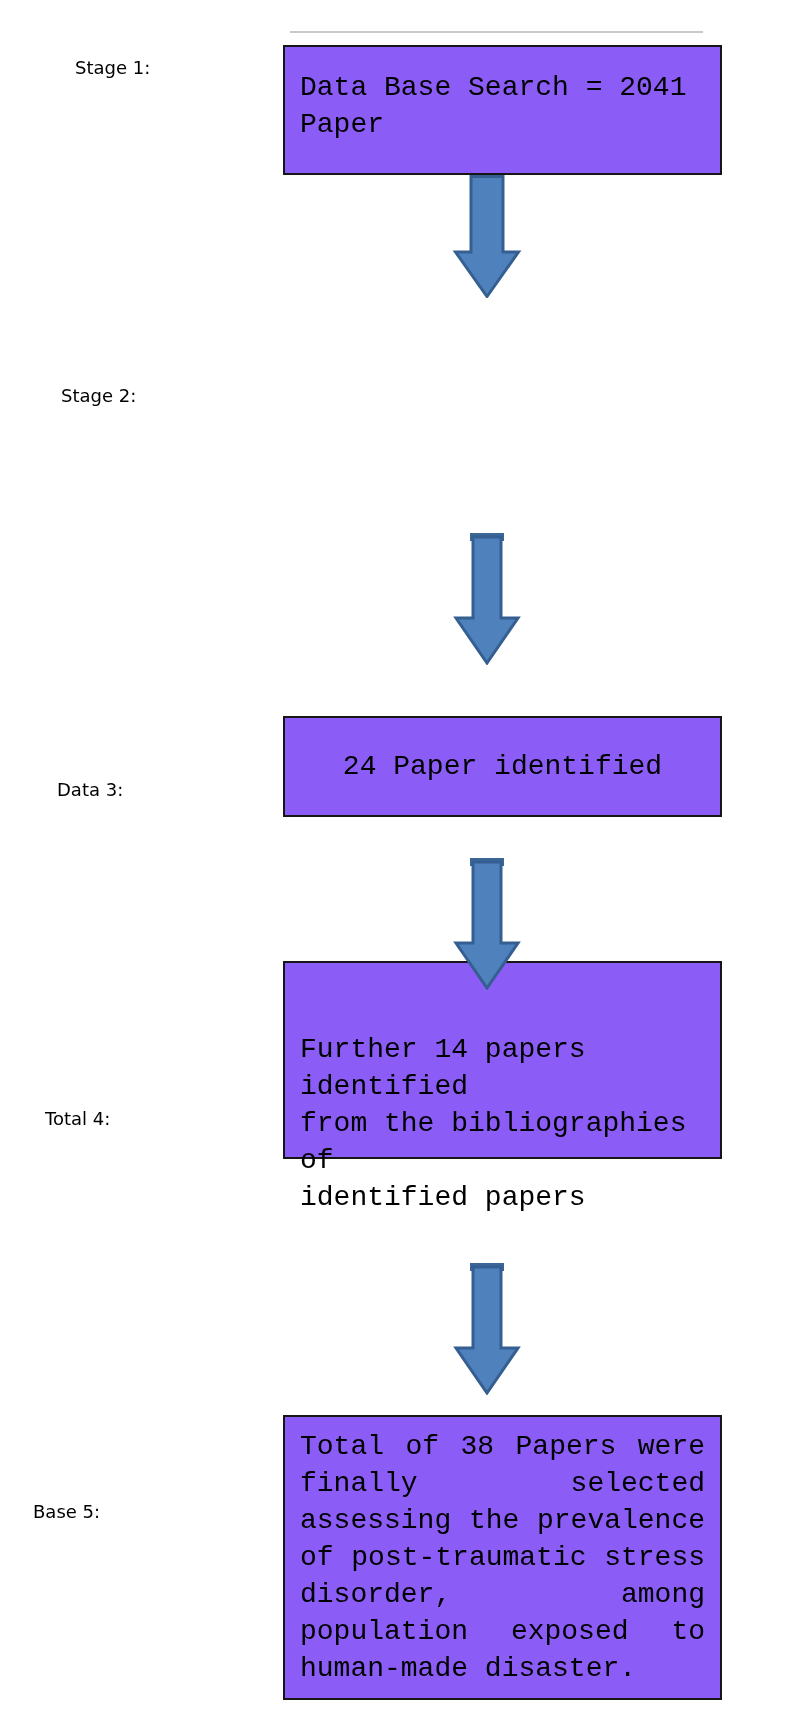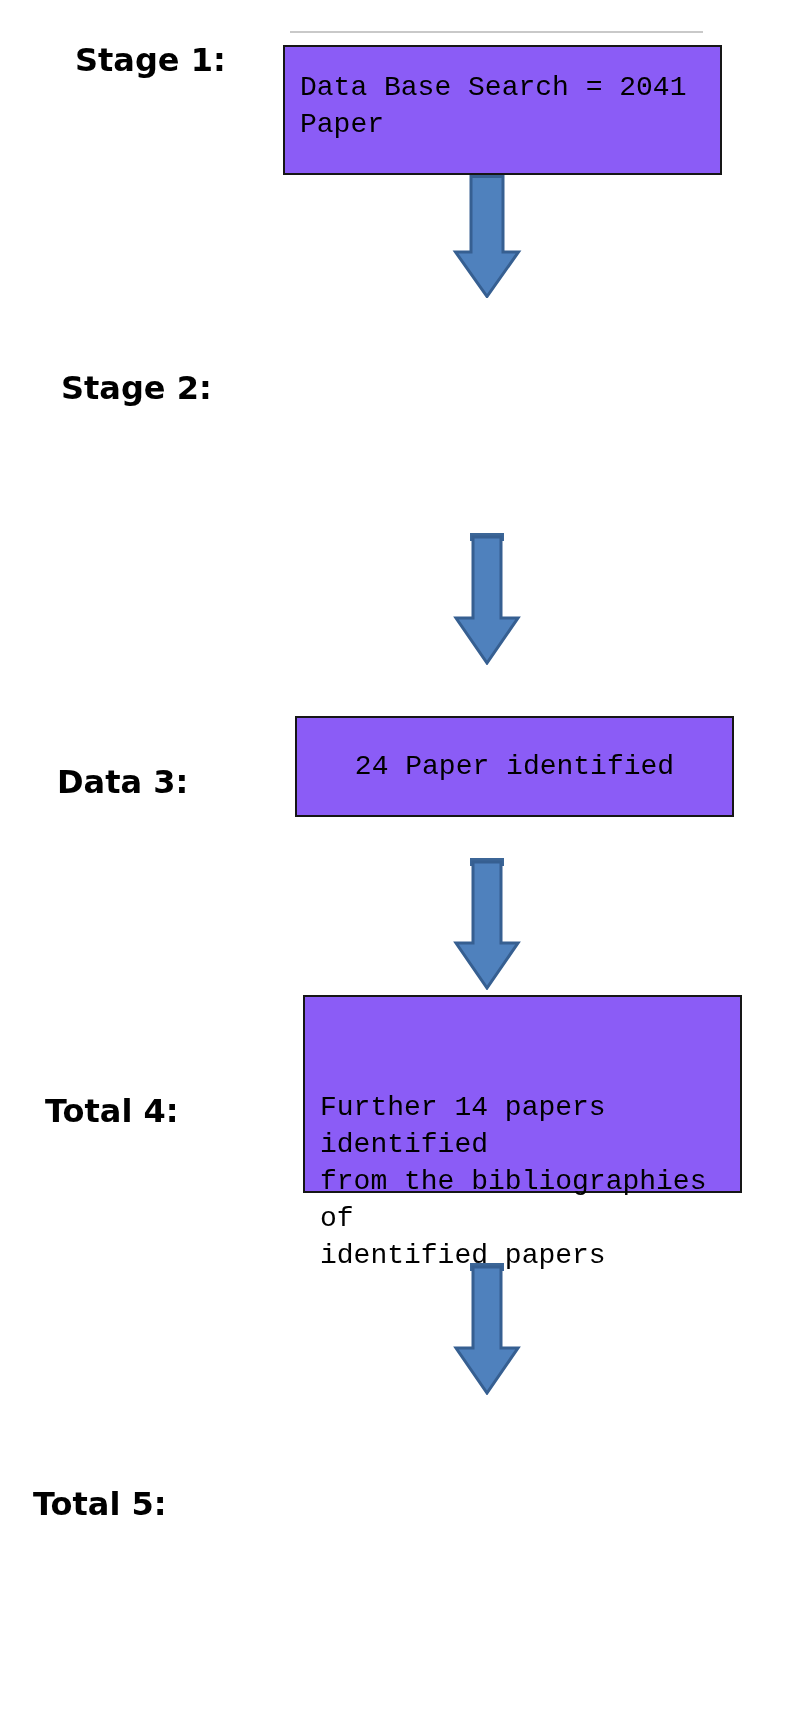--- a/index.html
+++ b/index.html
@@ -14,39 +14,39 @@
   html,body{margin:0;padding:0;}
   body{
     width:796px;height:1736px;background:var(--bg);
     font-family:"DejaVu Sans","Liberation Sans",sans-serif;
     color:var(--ink);
   }
   .canvas{position:relative;width:796px;height:1736px;overflow:hidden;background:var(--bg);}
 
   .stage-label{
     position:absolute;
-    font-size:32px;font-weight:bold;line-height:32px;
-    letter-spacing:0px;white-space:nowrap;
+    font-size:18px;font-weight:normal;line-height:32px;
+    letter-spacing:0px;white-space:nowrap;margin-top:8px;
   }
   .sl1{left:75px;top:44px;}
   .sl2{left:61px;top:372px;}
   .sl3{left:57px;top:766px;}
   .sl4{left:45px;top:1095px;}
   .sl5{left:33px;top:1488px;}
 
   .stage-box{
     position:absolute;left:283px;width:439px;
     border:2px solid var(--box-border);
     box-sizing:border-box;background:#8b5cf6;
     font-size:28px;line-height:37px;font-family:Liberation Mono, monospace;
   }
   .b1{top:45px;height:130px;padding:22px 14px 0 15px;}
   .b2{top:307px;height:201px;padding:62px 14px 0 15px;}
-  .b3{top:716px;height:101px;display:flex;align-items:center;justify-content:center;text-align:center;padding:0 14px;margin-left:12px;}
-  .b4{top:995px;height:198px;padding:92px 14px 0 15px;margin-left:20px;}
+  .b3{top:716px;height:101px;display:flex;align-items:center;justify-content:center;text-align:center;padding:0 14px;}
+  .b4{top:961px;height:198px;padding:68px 14px 0 15px;}
   .b5{top:1415px;height:285px;display:flex;align-items:center;padding:0 15px;}
   .b5 .box-text{width:100%;text-align:justify;}
   .pre{white-space:pre-line;}
 
   .arrow{position:absolute;left:452px;width:70px;}
   .a1{top:175px;height:123px;}
   .a2{top:533px;height:132px;}
   .a3{top:858px;height:132px;}
   .a4{top:1263px;height:132px;}
   .arrow svg{display:block;width:100%;height:100%;}
@@ -62,38 +62,41 @@
 <body>
 
 <div class="canvas">
 
   <div class="artifact-line"></div>
 
   <div class="stage-label sl1">Stage 1:</div>
   <div class="stage-label sl2">Stage 2:</div>
   <div class="stage-label sl3">Data 3:</div>
   <div class="stage-label sl4">Total 4:</div>
-  <div class="stage-label sl5">Total 5:</div>
+  <div class="stage-label sl5">Base 5:</div>
 
   <div class="stage-box b1">
     <div class="box-text pre">Data Base Search = 2041
 Paper</div>
   </div>
 
 
   <div class="stage-box b3">
     <div class="box-text">24 Paper identified</div>
   </div>
 
   <div class="stage-box b4">
     <div class="box-text pre">Further 14 papers identified
 from the bibliographies of
 identified papers</div>
   </div>
 
+  <div class="stage-box b5">
+    <div class="box-text">Total of 38 Papers were finally selected assessing the prevalence of post-traumatic stress disorder, among population exposed to human-made disaster.</div>
+  </div>
 
   <div class="arrow a1">
     <svg viewBox="0 0 70 123" preserveAspectRatio="none">
       <polygon points="19,1.5 19,77 3.5,77 35,121.5 66.5,77 51,77 51,1.5"></polygon>
     </svg>
   </div>
 
   <div class="arrow a2">
     <svg viewBox="0 0 70 132" preserveAspectRatio="none">
       <rect x="18" y="0" width="34" height="8"></rect>

